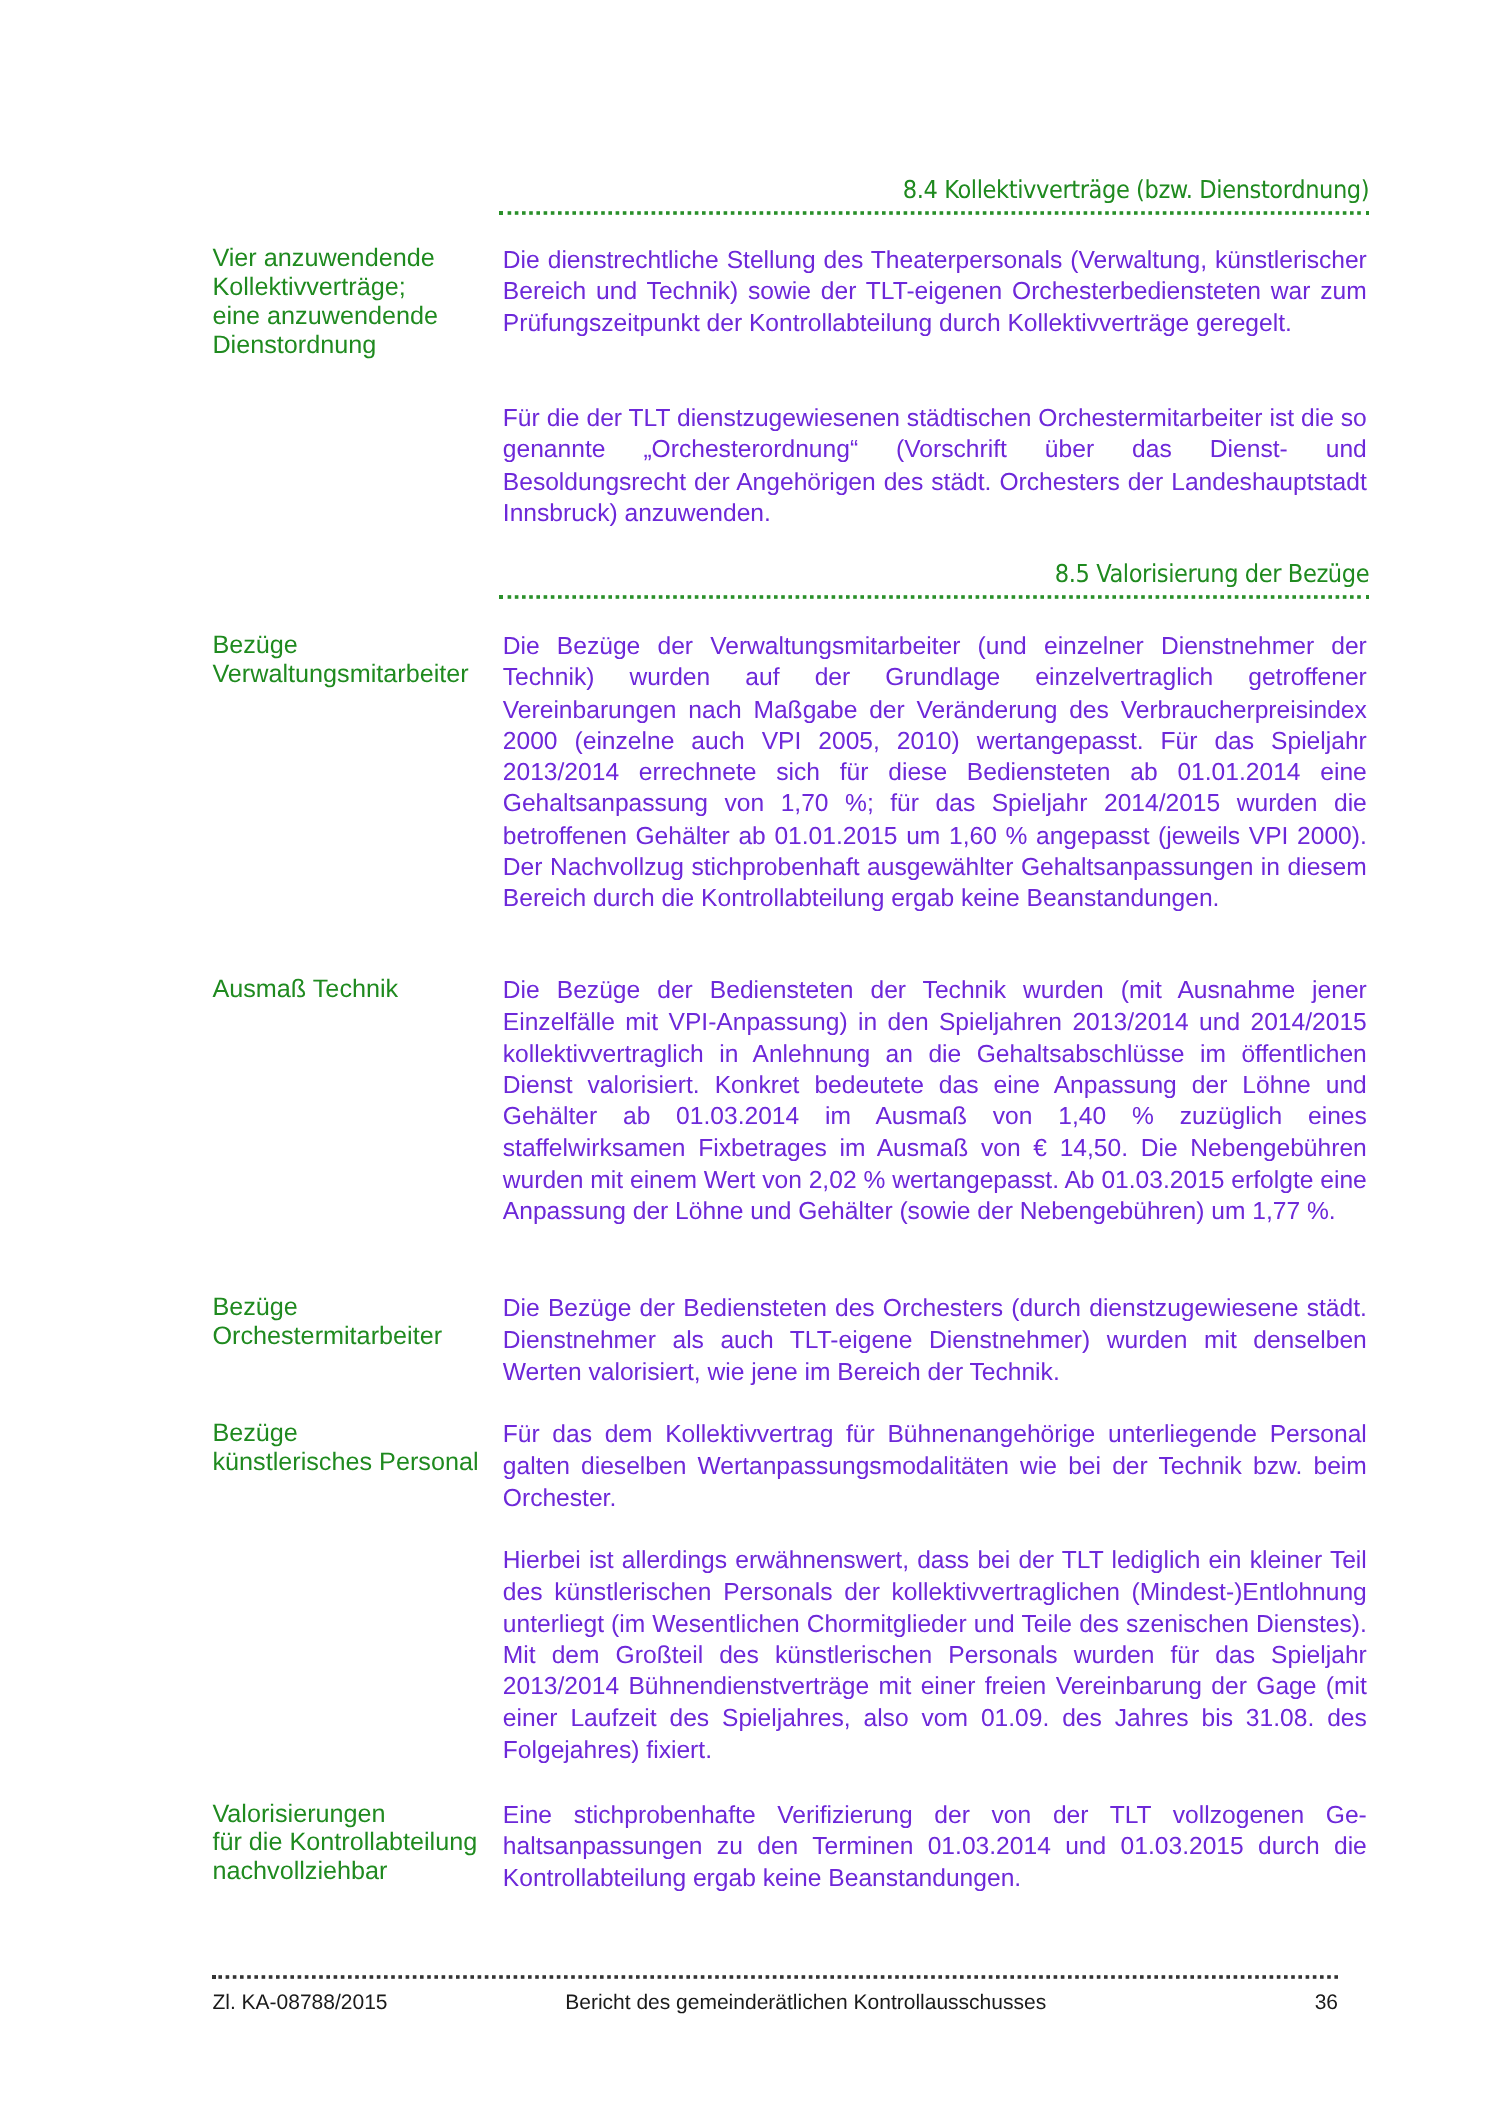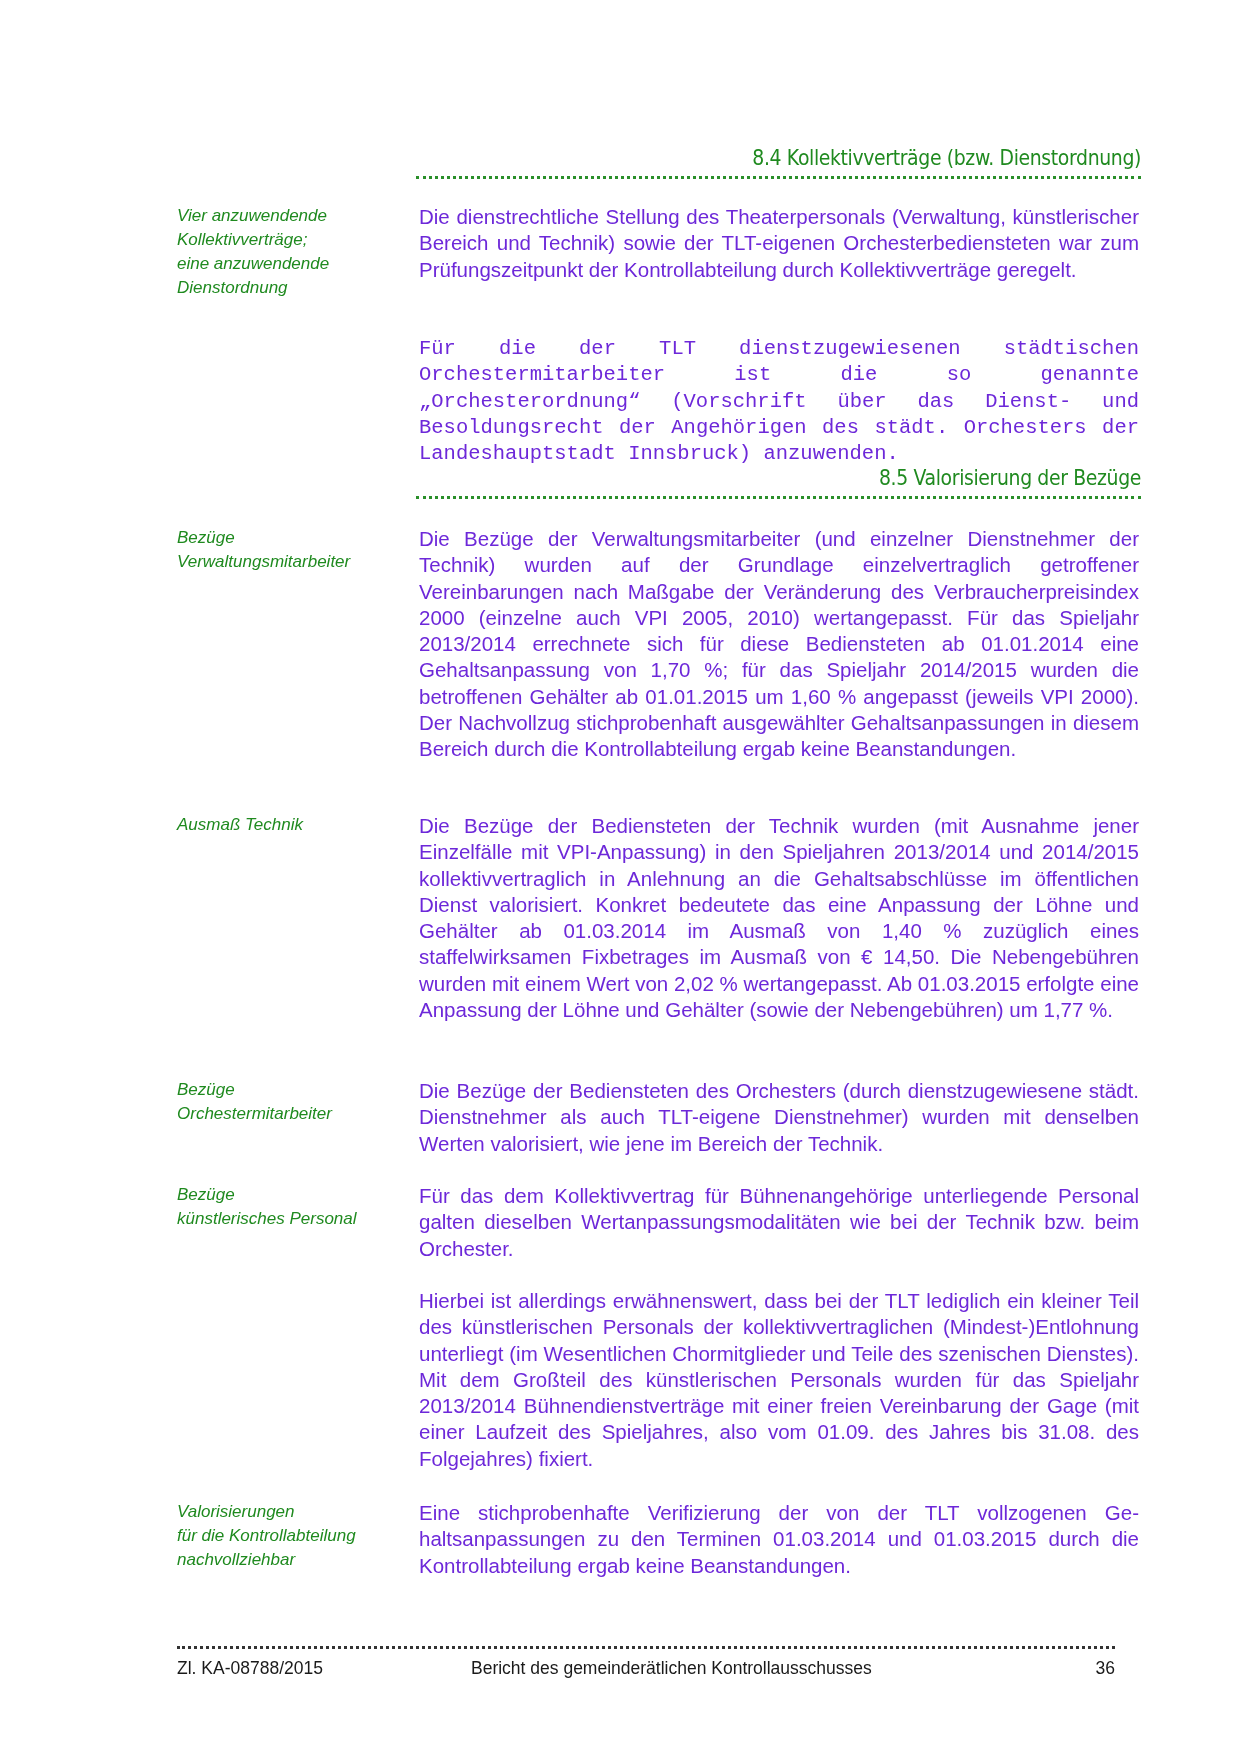--- a/index.html
+++ b/index.html
@@ -39,23 +39,22 @@
       left: 388px;
       width: 725px;
       height: 0;
       border-top: 3px dotted #2a8f2a;
     }
     .margin-note {
       position: absolute;
       left: 149px;
       width: 230px;
       color: #1f8a1f;
-      font-size: 17px;
+      font-size: 21px;
       line-height: 24px;
-      font-style: italic;
     }
     .body-text {
       position: absolute;
       left: 391px;
       width: 720px;
       font-size: 20.5px;
       line-height: 26.3px;
       text-align: justify;
       hyphens: manual;
       color: #6d28d9;
@@ -85,21 +84,21 @@
 <div class="page">
 
   <div class="section-heading" style="top:146px;">8.4  Kollektivverträge (bzw. Dienstordnung)</div>
   <div class="dotted-rule" style="top:176px;"></div>
 
   <div class="margin-note" style="top:204px; white-space:pre-line;">Vier anzuwendende
 Kollektivverträge;
 eine anzuwendende
 Dienstordnung</div>
   <div class="body-text" style="top:204px;">Die dienstrechtliche Stellung des Theaterpersonals (Verwaltung, künst­lerischer Bereich und Technik) sowie der TLT-eigenen Orchesterbe­diensteten war zum Prüfungszeitpunkt der Kontrollabteilung durch Kol­lektivverträge geregelt.</div>
-  <div class="body-text" style="top:336px;font-family:Liberation Mono, monospace;">Für die der TLT dienstzugewiesenen städtischen Orchestermitarbeiter ist die so genannte „Orchesterordnung“ (Vorschrift über das Dienst- und Besoldungsrecht der Angehörigen des städt. Orchesters der Lan­deshauptstadt Innsbruck) anzuwenden.</div>
+  <div class="body-text" style="top:336px;">Für die der TLT dienstzugewiesenen städtischen Orchestermitarbeiter ist die so genannte „Orchesterordnung“ (Vorschrift über das Dienst- und Besoldungsrecht der Angehörigen des städt. Orchesters der Lan­deshauptstadt Innsbruck) anzuwenden.</div>
 
   <div class="section-heading" style="top:466px;">8.5  Valorisierung der Bezüge</div>
   <div class="dotted-rule" style="top:496px;"></div>
 
   <div class="margin-note" style="top:526px; white-space:pre-line;">Bezüge
 Verwaltungsmitarbeiter</div>
   <div class="body-text" style="top:526px;">Die Bezüge der Verwaltungsmitarbeiter (und einzelner Dienstnehmer der Technik) wurden auf der Grundlage einzelvertraglich getroffener Vereinbarungen nach Maßgabe der Veränderung des Verbraucher­preisindex 2000 (einzelne auch VPI 2005, 2010) wertangepasst. Für das Spieljahr 2013/2014 errechnete sich für diese Bediensteten ab 01.01.2014 eine Gehaltsanpassung von 1,70 %; für das Spieljahr 2014/2015 wurden die betroffenen Gehälter ab 01.01.2015 um 1,60 % angepasst (jeweils VPI 2000). Der Nachvollzug stichprobenhaft aus­gewählter Gehaltsanpassungen in diesem Bereich durch die Kon­trollabteilung ergab keine Beanstandungen.</div>
 
   <div class="margin-note" style="top:813px; white-space:pre-line;">Ausmaß Technik</div>
   <div class="body-text" style="top:813px;">Die Bezüge der Bediensteten der Technik wurden (mit Ausnahme jener Einzelfälle mit VPI-Anpassung) in den Spieljahren 2013/2014 und 2014/2015 kollektivvertraglich in Anlehnung an die Gehaltsabschlüsse im öffentlichen Dienst valorisiert. Konkret bedeutete das eine Anpas­sung der Löhne und Gehälter ab 01.03.2014 im Ausmaß von 1,40 % zuzüglich eines staffelwirksamen Fixbetrages im Ausmaß von € 14,50. Die Nebengebühren wurden mit einem Wert von 2,02 % wertange­passt. Ab 01.03.2015 erfolgte eine Anpassung der Löhne und Gehälter (sowie der Nebengebühren) um 1,77 %.</div>

